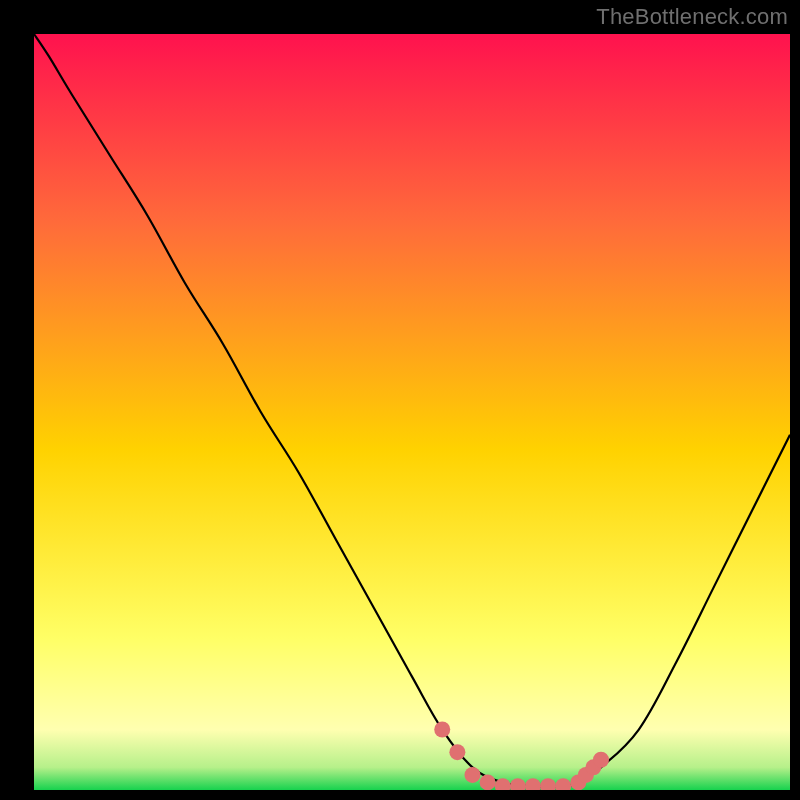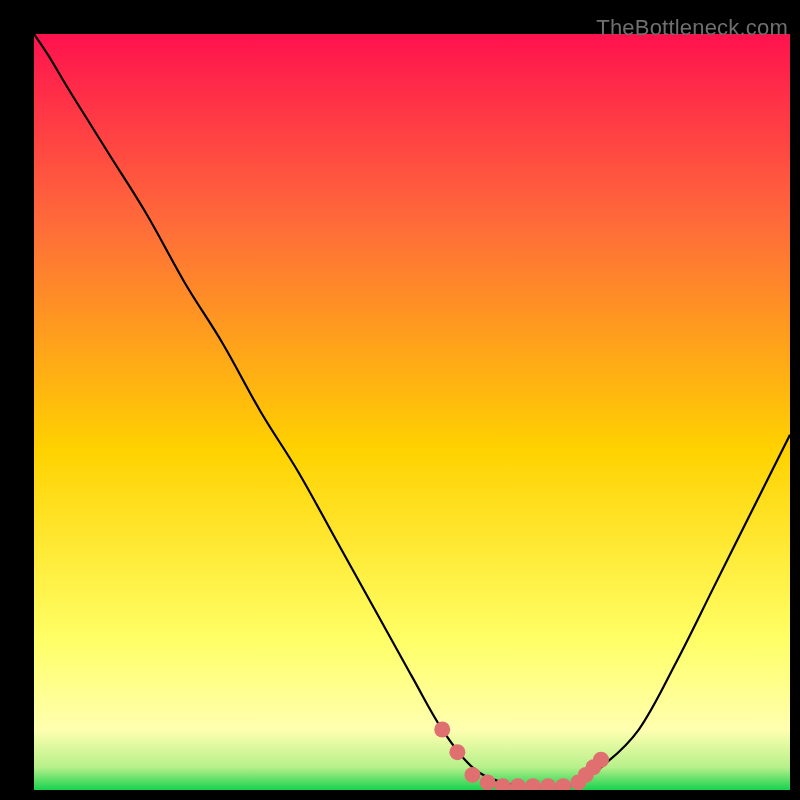--- a/index.html
+++ b/index.html
@@ -14,21 +14,21 @@
   .frame {
     position: absolute;
     top: 0;
     left: 0;
     width: 800px;
     height: 800px;
     background: #000;
   }
   .attribution {
     position: absolute;
-    top: 15px;
+    top: 4px;
     right: 12px;
     color: #6f6f6f;
     font-size: 22px;
     font-weight: 400;
     letter-spacing: 0.2px;
     z-index: 5;
   }
   svg.plot {
     position: absolute;
     top: 0;

